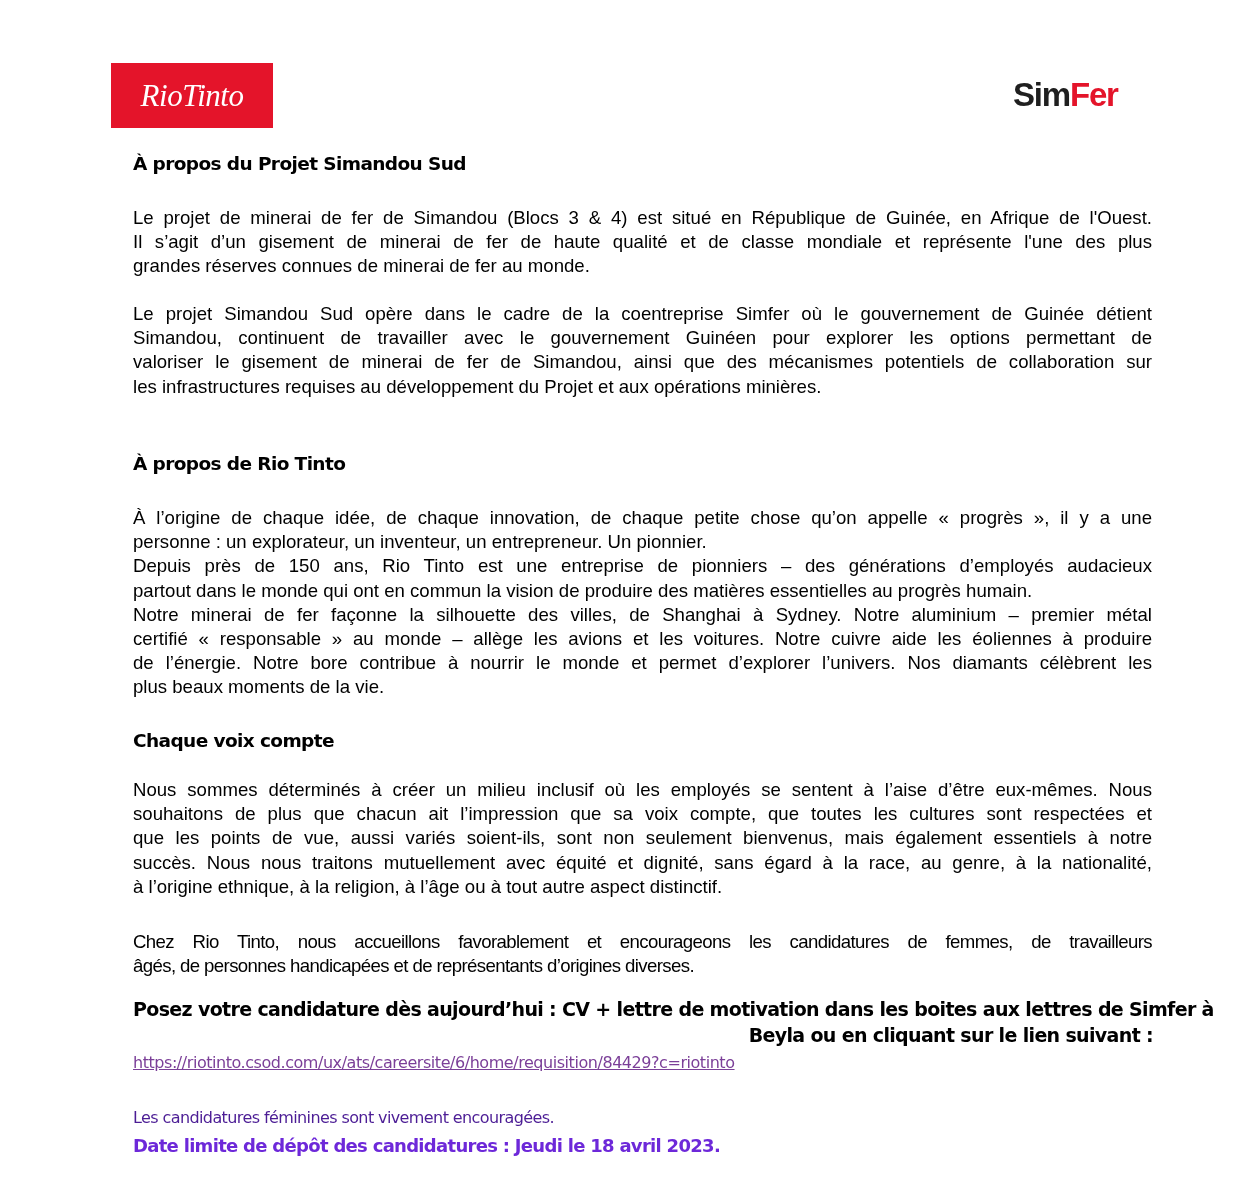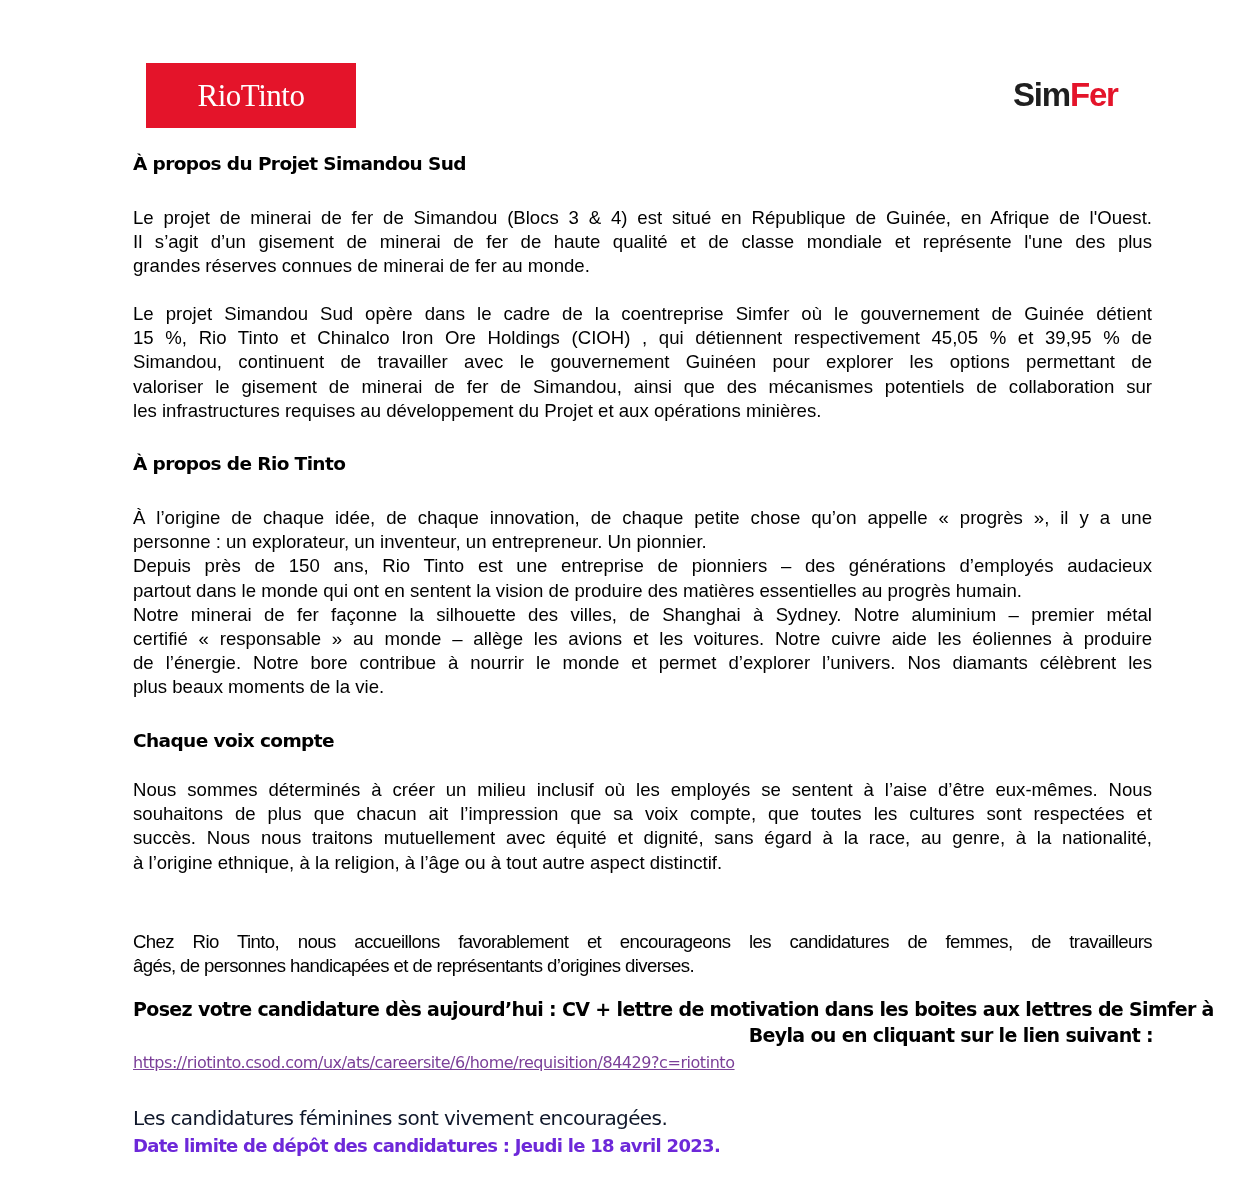--- a/index.html
+++ b/index.html
@@ -9,28 +9,29 @@
     }
     body {
       width: 1241px;
       height: 1188px;
       position: relative;
       overflow: hidden;
       color: #000000;
     }
     .logo-rio {
       position: absolute;
-      left: 146px;
+      left: 111px;
       top: 63px;
-      width: 210px;
+      width: 162px;
       height: 65px;
       background: #e4142a;
       display: flex;
       align-items: center;
       justify-content: center;
+      font-style: italic;
     }
     .logo-rio span {
       font-family: "Liberation Serif", "DejaVu Serif", serif;
       color: #ffffff;
       font-size: 31px;
       letter-spacing: -0.5px;
     }
     .logo-simfer {
       position: absolute;
       left: 1013px;
@@ -101,24 +102,24 @@
       line-height: 26px;
       color: #7b3f98;
       text-decoration: underline;
       white-space: nowrap;
     }
     .note-blue {
       position: absolute;
       left: 133px;
       top: 1106px;
       font-family: "DejaVu Sans", "Liberation Sans", sans-serif;
-      font-size: 20px;
+      font-size: 16px;
       letter-spacing: -0.6px;
       line-height: 24px;
-      color: #0f172a;
+      color: #4c1d95;
       white-space: nowrap;
     }
     .note-red {
       position: absolute;
       left: 133px;
       top: 1134px;
       font-family: "DejaVu Sans", "Liberation Sans", sans-serif;
       font-weight: bold;
       font-size: 18px;
       letter-spacing: -0.7px;
@@ -138,42 +139,42 @@
 </div>
 
 <h2 class="heading" style="top:152px;">À propos du Projet Simandou Sud</h2>
 <p class="para" style="top:206px;">
   <span class="ln">Le projet de minerai de fer de Simandou (Blocs 3 &amp; 4) est situé en République de Guinée, en Afrique de l'Ouest.</span>
   <span class="ln">Il s’agit d’un gisement de minerai de fer de haute qualité et de classe mondiale et représente l'une des plus</span>
   <span class="ln last">grandes réserves connues de minerai de fer au monde.</span>
 </p>
 <p class="para" style="top:302px;">
   <span class="ln">Le projet Simandou Sud opère dans le cadre de la coentreprise Simfer où le gouvernement de Guinée détient</span>
-  <span class="ln">15 %, Rio Tinto et Chinalco Iron Ore Holdings (CIOH) , qui détiennent respectivement 45,05 % et 39,95 % de</span>
   <span class="ln">Simandou, continuent de travailler avec le gouvernement Guinéen pour explorer les options permettant de</span>
   <span class="ln">valoriser le gisement de minerai de fer de Simandou, ainsi que des mécanismes potentiels de collaboration sur</span>
   <span class="ln last">les infrastructures requises au développement du Projet et aux opérations minières.</span>
 </p>
 
 <h2 class="heading" style="top:452px;">À propos de Rio Tinto</h2>
 <p class="para" style="top:506px;">
   <span class="ln">À l’origine de chaque idée, de chaque innovation, de chaque petite chose qu’on appelle « progrès », il y a une</span>
   <span class="ln last">personne : un explorateur, un inventeur, un entrepreneur. Un pionnier.</span>
   <span class="ln">Depuis près de 150 ans, Rio Tinto est une entreprise de pionniers – des générations d’employés audacieux</span>
-  <span class="ln last">partout dans le monde qui ont en sentent la vision de produire des matières essentielles au progrès humain.</span>
+  <span class="ln last">partout dans le monde qui ont en commun la vision de produire des matières essentielles au progrès humain.</span>
   <span class="ln">Notre minerai de fer façonne la silhouette des villes, de Shanghai à Sydney. Notre aluminium – premier métal</span>
   <span class="ln">certifié « responsable » au monde – allège les avions et les voitures. Notre cuivre aide les éoliennes à produire</span>
   <span class="ln">de l’énergie. Notre bore contribue à nourrir le monde et permet d’explorer l’univers. Nos diamants célèbrent les</span>
   <span class="ln last">plus beaux moments de la vie.</span>
 </p>
 
 <h2 class="heading" style="top:729px;">Chaque voix compte</h2>
 <p class="para" style="top:778px;">
   <span class="ln">Nous sommes déterminés à créer un milieu inclusif où les employés se sentent à l’aise d’être eux-mêmes. Nous</span>
   <span class="ln">souhaitons de plus que chacun ait l’impression que sa voix compte, que toutes les cultures sont respectées et</span>
+  <span class="ln">que les points de vue, aussi variés soient-ils, sont non seulement bienvenus, mais également essentiels à notre</span>
   <span class="ln">succès. Nous nous traitons mutuellement avec équité et dignité, sans égard à la race, au genre, à la nationalité,</span>
   <span class="ln last">à l’origine ethnique, à la religion, à l’âge ou à tout autre aspect distinctif.</span>
 </p>
 <p class="para condensed" style="top:922px;">
   <span class="ln">Chez Rio Tinto, nous accueillons favorablement et encourageons les candidatures de femmes, de travailleurs</span>
   <span class="ln last">âgés, de personnes handicapées et de représentants d’origines diverses.</span>
 </p>
 
 <p class="apply">
   <span class="ln">Posez votre candidature dès aujourd’hui : CV + lettre de motivation dans les boites aux lettres de Simfer à</span>

